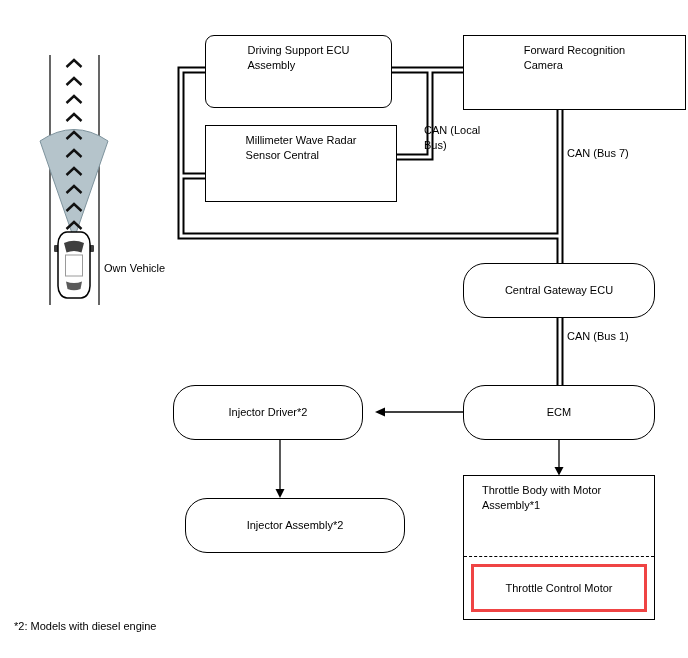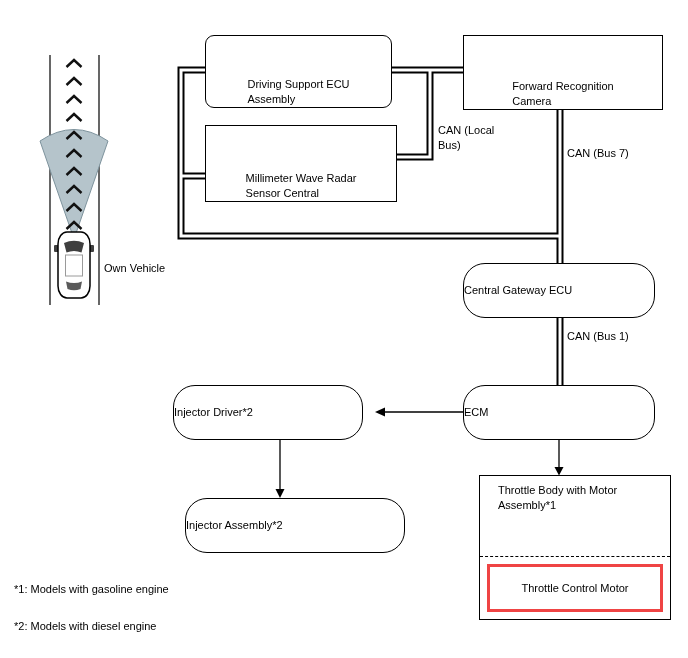--- a/index.html
+++ b/index.html
@@ -21,32 +21,32 @@
   }
   .box {
     position: absolute;
     background: #ffffff;
     border: 1px solid #000;
   }
   .box.rounded { border-radius: 9px; }
   .box.center {
     display: flex;
     align-items: center;
+    justify-content: center;
     text-align: center;
     border-radius: 22px;
   }
   .box.topalign {
     display: flex;
-    align-items: flex-end;
+    align-items: flex-start;
     justify-content: center;
     padding-top: 7px;
   }
   .box.topleft {
     padding: 7px 0 0 18px;
-    margin-left: 16px;
   }
   .lbl {
     font-size: 11px;
     line-height: 15px;
     color: #000;
     white-space: pre-line;
     text-align: left;
   }
   .box.center .lbl { text-align: center; }
   .floating {
@@ -137,21 +137,21 @@
       <line x1="559" y1="440" x2="559" y2="467"></line>
       <polygon points="559,475.5 554.5,467 563.5,467" stroke="none"></polygon>
     </g>
   </svg>
 
   <div class="box rounded topalign" style="left:205px; top:35px; width:187px; height:73px;">
     <div class="lbl">Driving Support ECU
 Assembly</div>
   </div>
 
-  <div class="box topalign" style="left:463px; top:35px; width:200px; height:75px;">
+  <div class="box topalign" style="left:463px; top:35px; width:223px; height:75px;">
     <div class="lbl">Forward Recognition
 Camera</div>
   </div>
 
   <div class="box topalign" style="left:205px; top:125px; width:192px; height:77px;">
     <div class="lbl">Millimeter Wave Radar
 Sensor Central</div>
   </div>
 
   <div class="box rounded center" style="left:463px; top:263px; width:192px; height:55px;">
@@ -172,26 +172,25 @@
 
   <div class="box topleft" style="left:463px; top:475px; width:192px; height:145px;">
     <div class="lbl">Throttle Body with Motor
 Assembly*1</div>
     <div class="dashed-divider"></div>
     <div class="inner-box">
       <div class="lbl">Throttle Control Motor</div>
     </div>
   </div>
 
-  <div class="floating" style="left:438px; top:123px; width:72px;">CAN (Local
+  <div class="floating" style="left:424px; top:123px; width:72px;">CAN (Local
 Bus)</div>
 
   <div class="floating" style="left:567px; top:146px;">CAN (Bus 7)</div>
 
   <div class="floating" style="left:567px; top:329px;">CAN (Bus 1)</div>
 
   <div class="floating" style="left:104px; top:261px;">Own Vehicle</div>
 
-  <div class="floating" style="left:14px; top:582px;">*1: Models with gasoline engine</div>
 
   <div class="floating" style="left:14px; top:619px;">*2: Models with diesel engine</div>
 
 </div>
 
 </body></html>

